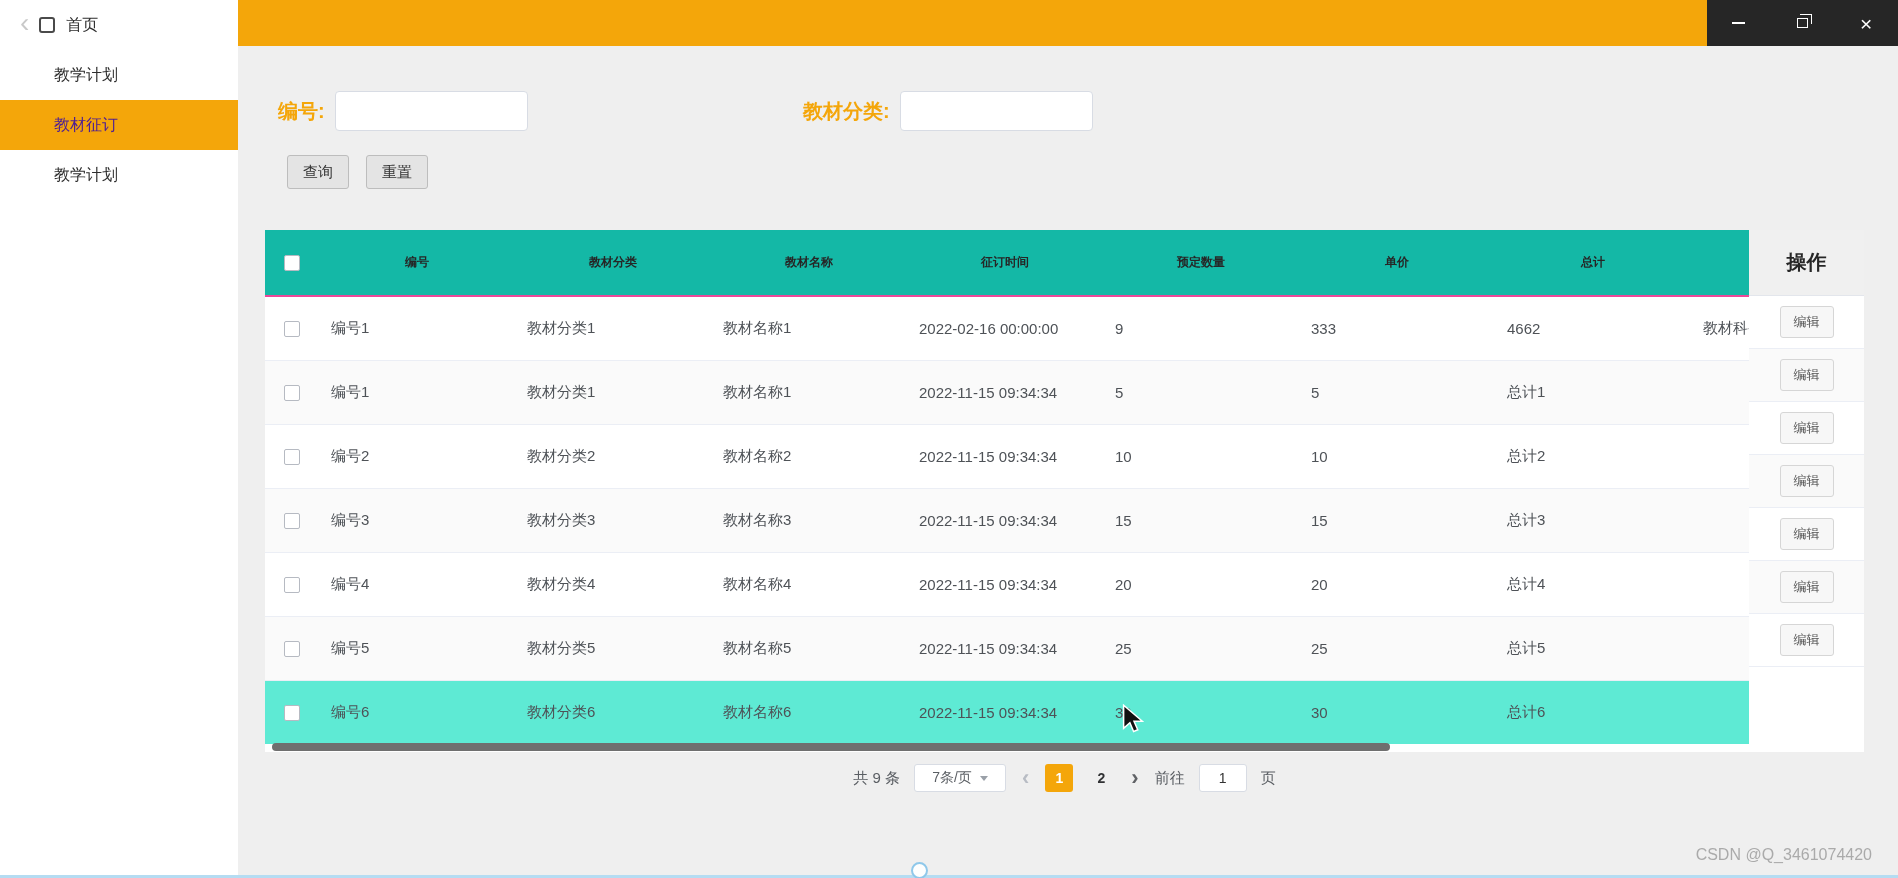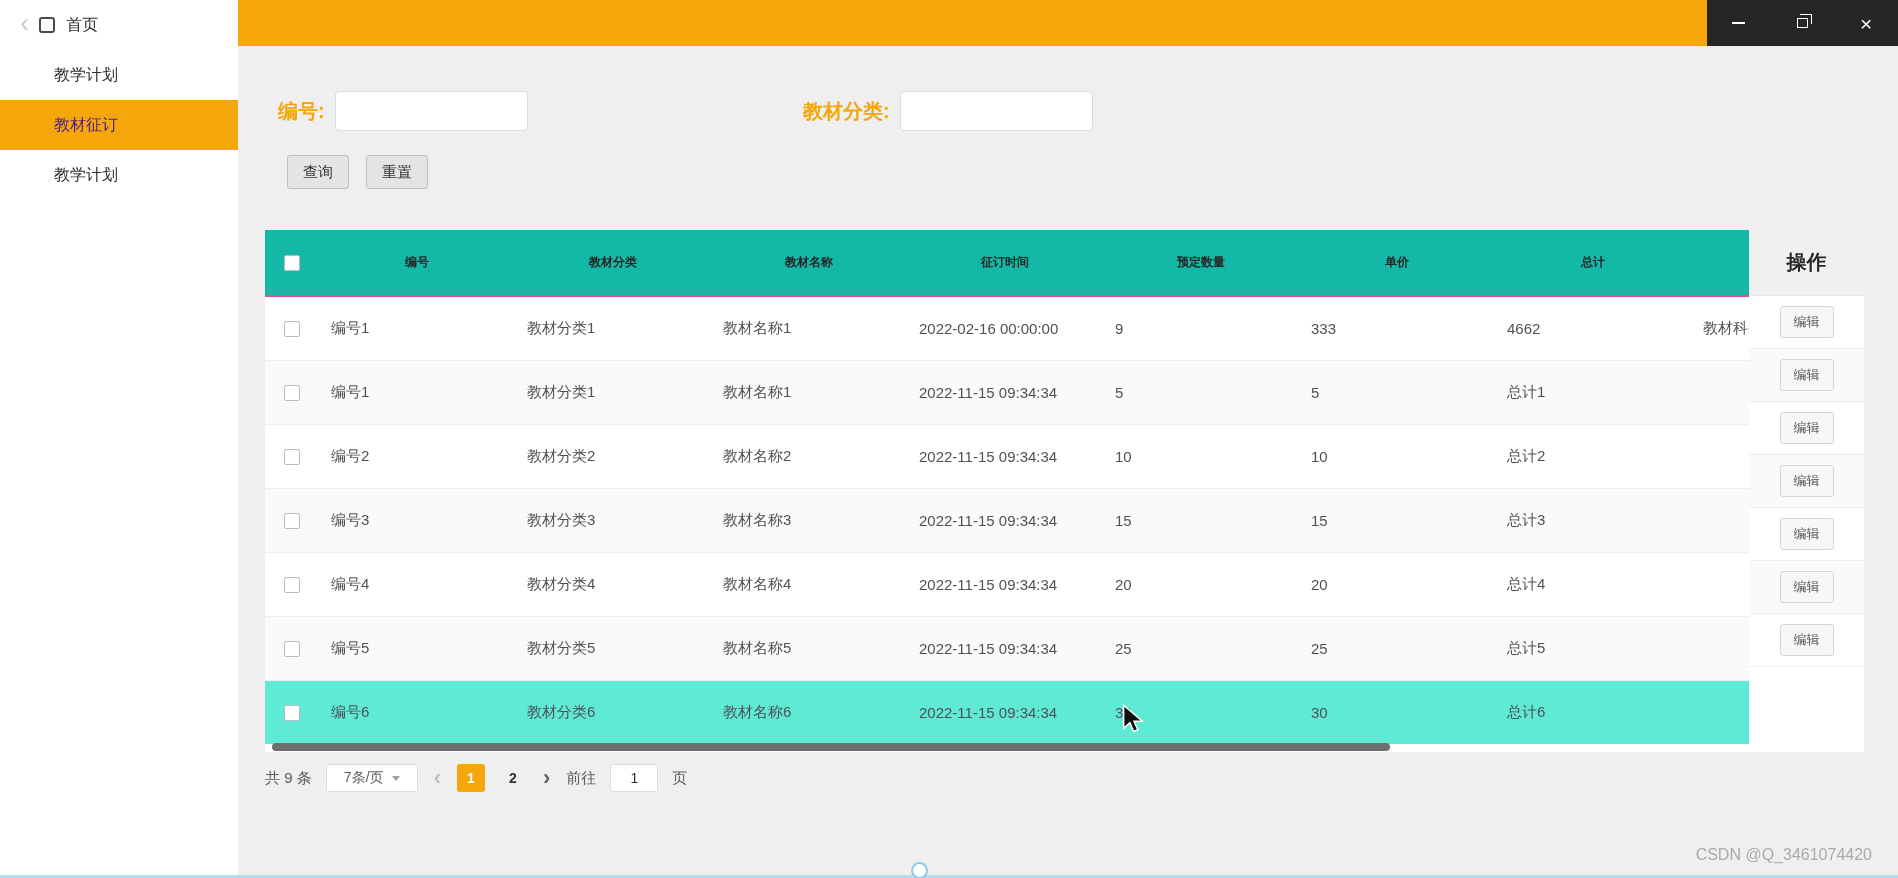--- a/index.html
+++ b/index.html
@@ -50,21 +50,21 @@
   .fixed-col { position: absolute; right: 0; top: 0; width: 115px; height: 514px; background: #fff; }
   .fixed-header { height: 66px; background: #f0f0f0; border-bottom: 1px solid #e3e6ec; display: flex; align-items: center; justify-content: center; font-size: 20px; font-weight: 700; color: #262626; }
   .action-cell { height: 53px; display: flex; align-items: center; justify-content: center; border-bottom: 1px solid #ebeef5; background: #fff; }
   .action-cell.striped { background: #fafafa; }
   .edit-btn { padding: 6px 13px; font-size: 13px; color: #555; background: #f7f7f7; border: 1px solid #d6d6d6; border-radius: 3px; cursor: pointer; font-family: inherit; }
 
   .hscrollbar { position: absolute; left: 0; top: 512px; width: 1599px; height: 10px; cursor: pointer; }
   .hthumb { position: absolute; left: 7px; top: 1px; width: 1118px; height: 8px; border-radius: 4px; background: #6f6f6f; }
 
   
-  .pagination { position: absolute; left: 27px; top: 717px; width: 1599px; height: 30px; display: flex; align-items: center; justify-content: flex-start; gap: 14px; font-size: 15px; color: #5a5e63; }
+  .pagination { position: absolute; left: 27px; top: 717px; width: 1599px; height: 30px; display: flex; align-items: center; justify-content: center; gap: 14px; font-size: 15px; color: #5a5e63; }
   .pg-size { display: inline-flex; align-items: center; justify-content: center; gap: 8px; width: 92px; height: 28px; border: 1px solid #d8dce4; border-radius: 3px; background: #fff; font-size: 14px; cursor: pointer; }
   .caret { width: 0; height: 0; border-left: 4px solid transparent; border-right: 4px solid transparent; border-top: 5px solid #9aa0a8; }
   .pg-arrow { font-size: 22px; line-height: 28px; color: #606266; cursor: pointer; padding: 0 2px; font-weight: 700; }
   .pg-arrow.disabled { color: #b8bcc4; }
   .pg-num { min-width: 28px; height: 28px; line-height: 28px; text-align: center; font-weight: 700; color: #303133; cursor: pointer; border-radius: 3px; font-size: 14px; }
   .pg-num.active { background: var(--accent, #F4A60A); color: #fff; }
   .pg-goto-input { width: 48px; height: 28px; border: 1px solid #d8dce4; border-radius: 3px; text-align: center; font-size: 14px; color: #333; background: #fff; outline: none; font-family: inherit; }
 
   
   .watermark { position: absolute; right: 26px; top: 846px; font-size: 16px; color: #aaa; z-index: 3; }

